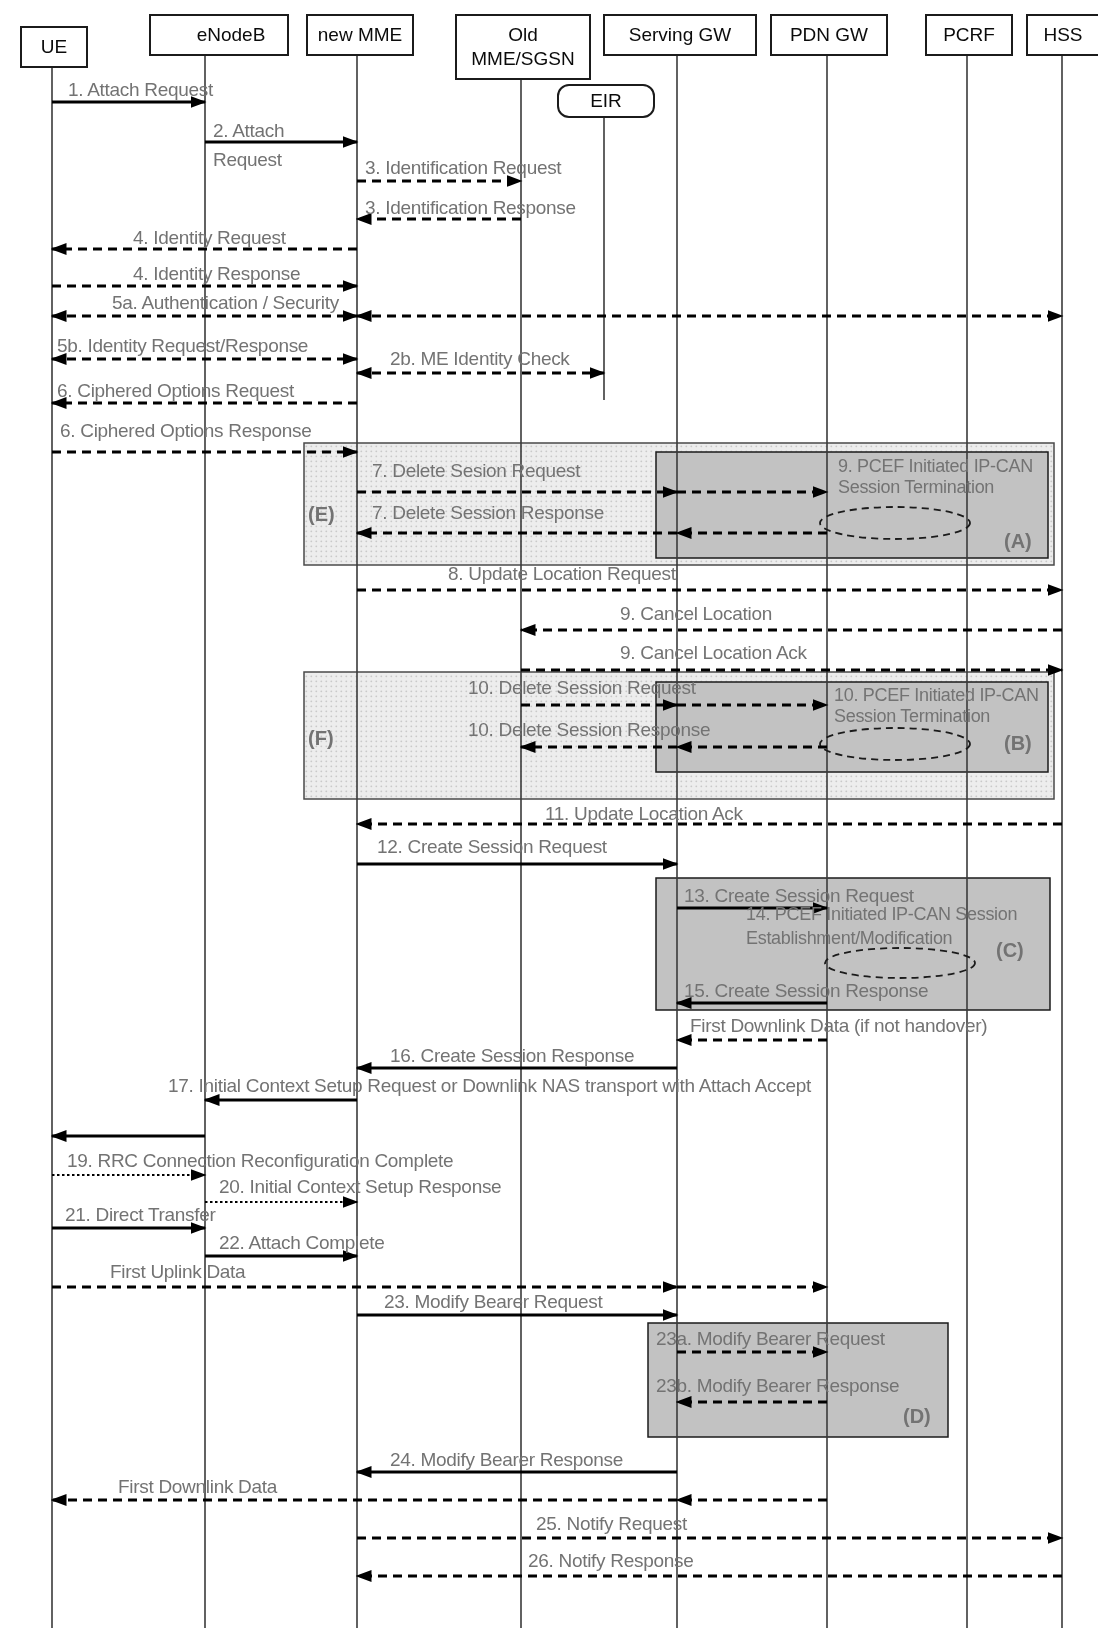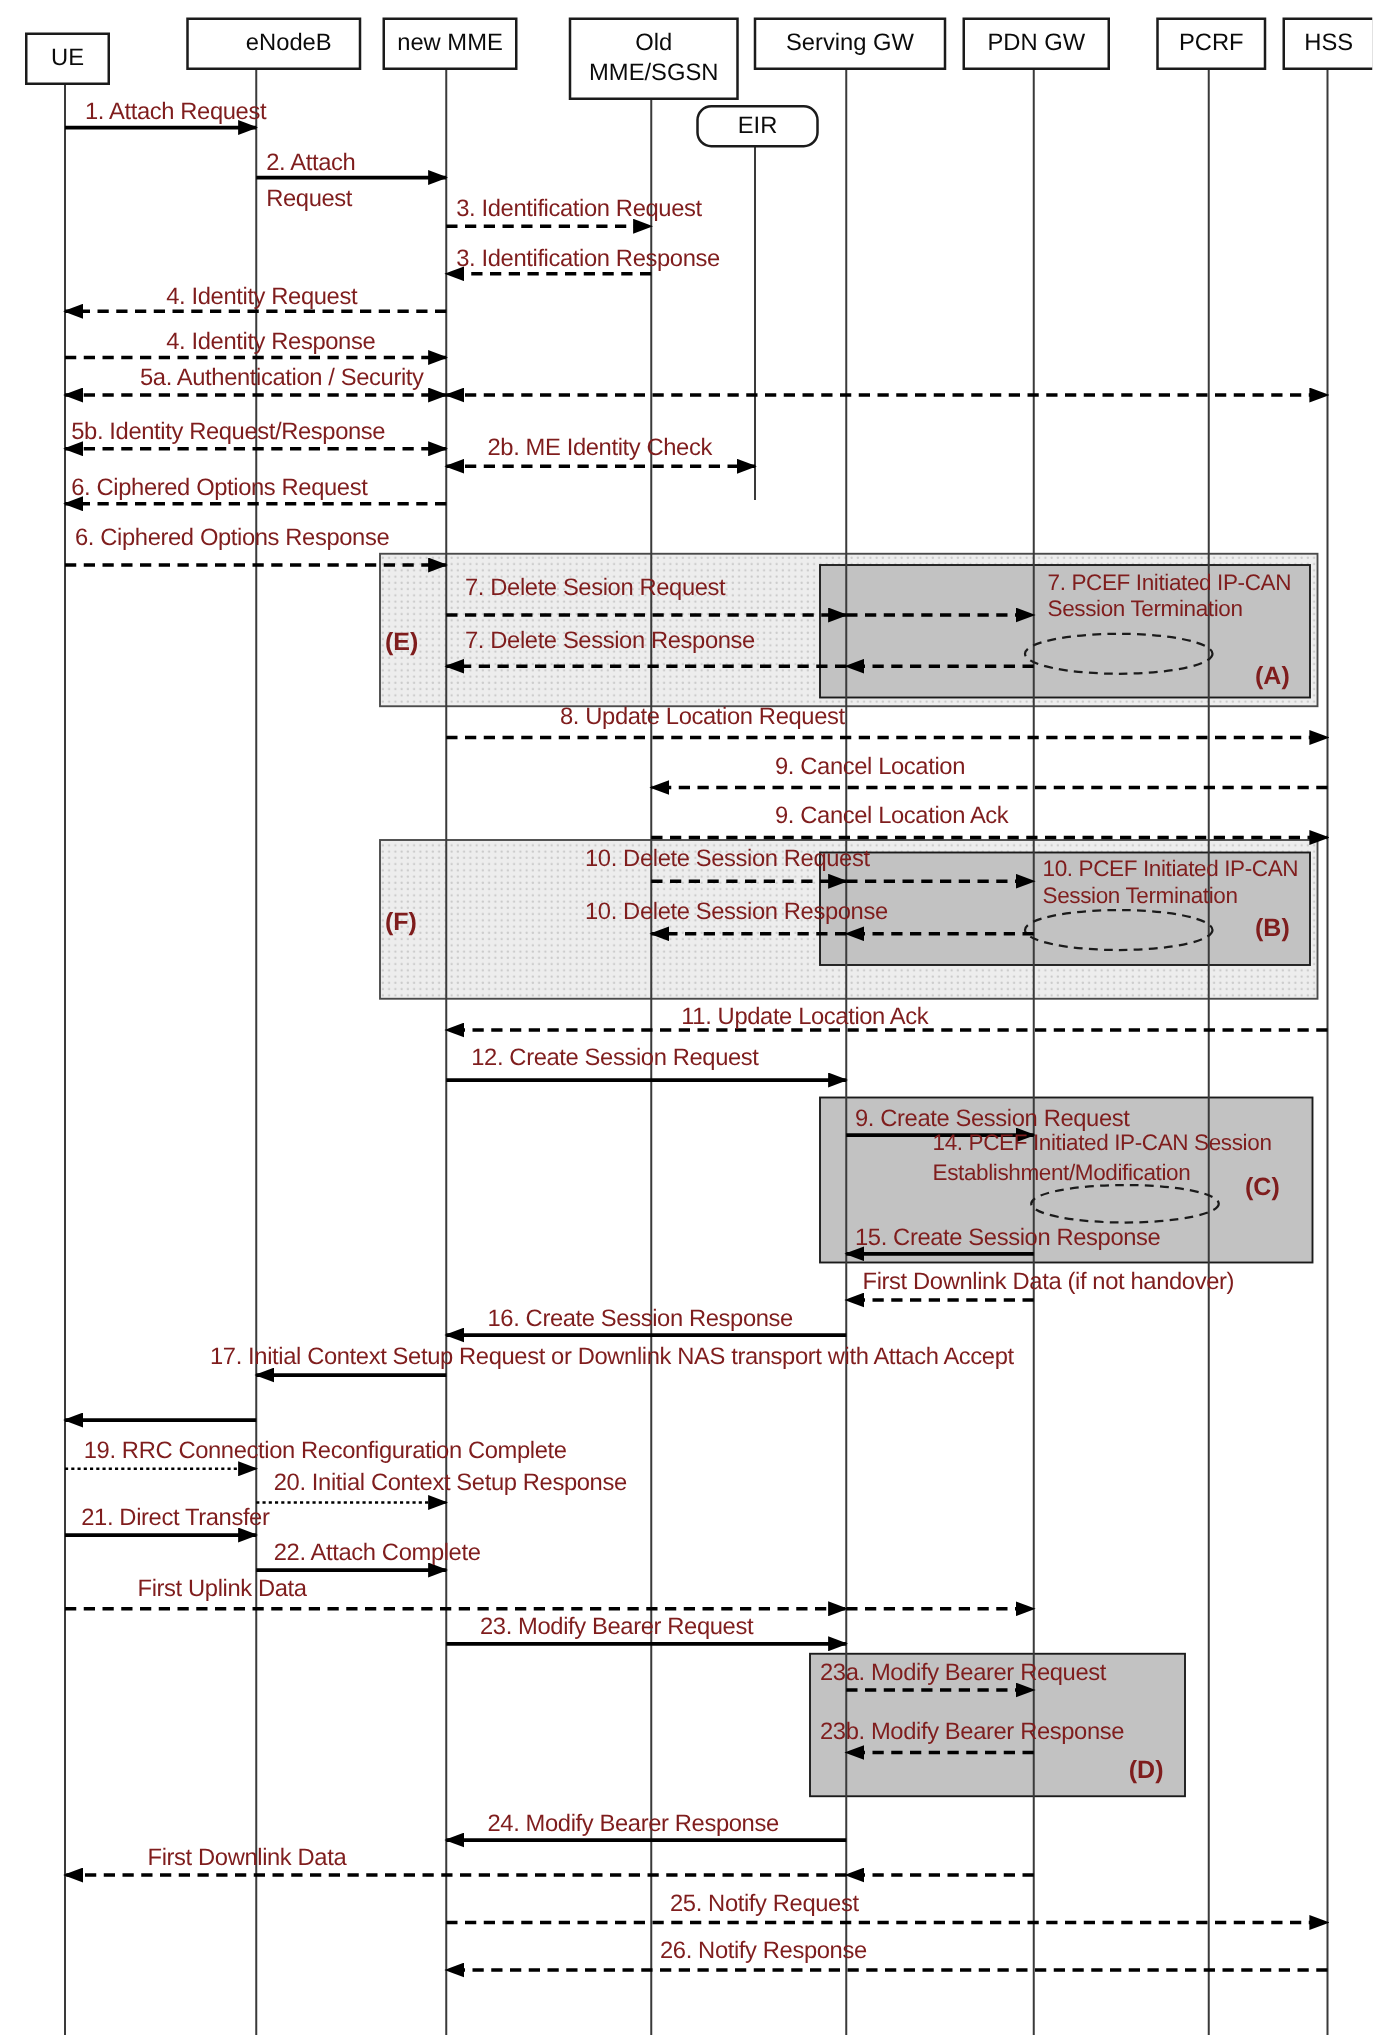--- a/index.html
+++ b/index.html
@@ -1,19 +1,19 @@
 <!DOCTYPE html>
 <html><head>
 <meta charset="utf-8">
 <style>
   html,body{margin:0;padding:0;background:#ffffff;}
   #stage{position:relative;width:1098px;height:1632px;background:#ffffff;overflow:hidden;
          font-family:"Liberation Sans",sans-serif;}
   #stage svg{position:absolute;left:0;top:0;}
-  .lbl{position:absolute;font-size:19px;line-height:1.08;color:#7f1d1d;
+  .lbl{position:absolute;font-size:19px;line-height:1.08;color:#737373;
        white-space:nowrap;letter-spacing:-0.3px;}
   .small{font-size:18px;}
   .tag{font-weight:bold;font-size:20px;letter-spacing:0;}
   .actor{position:absolute;display:flex;align-items:center;justify-content:center;
          text-align:center;background:#ffffff;border:2px solid #1b1b1b;
          font-size:19px;color:#0b0b0b;line-height:1.25;}
 </style>
 </head>
 <body>
 
@@ -242,39 +242,39 @@
   <div class="lbl" style="left:60px;top:421px;">6. Ciphered Options Response</div>
   <div class="lbl" style="left:372px;top:461px;">7. Delete Sesion Request</div>
   <div class="lbl" style="left:372px;top:503px;">7. Delete Session Response</div>
   <div class="lbl" style="left:448px;top:564px;">8. Update Location Request</div>
   <div class="lbl" style="left:620px;top:604px;">9. Cancel Location</div>
   <div class="lbl" style="left:620px;top:643px;">9. Cancel Location Ack</div>
   <div class="lbl" style="left:468px;top:678px;">10. Delete Session Request</div>
   <div class="lbl" style="left:468px;top:720px;">10. Delete Session Response</div>
   <div class="lbl" style="left:528px;top:804px;margin-left:17px;">11. Update Location Ack</div>
   <div class="lbl" style="left:377px;top:837px;">12. Create Session Request</div>
-  <div class="lbl" style="left:684px;top:886px;">9. Create Session Request</div>
+  <div class="lbl" style="left:684px;top:886px;">13. Create Session Request</div>
   <div class="lbl" style="left:684px;top:981px;">15. Create Session Response</div>
   <div class="lbl" style="left:690px;top:1016px;">First Downlink Data (if not handover)</div>
   <div class="lbl" style="left:390px;top:1046px;">16. Create Session Response</div>
   <div class="lbl" style="left:168px;top:1076px;">17. Initial Context Setup Request or Downlink NAS transport with Attach Accept</div>
   <div class="lbl" style="left:67px;top:1151px;text-align:center;">19. RRC Connection Reconfiguration Complete</div>
   <div class="lbl" style="left:219px;top:1177px;">20. Initial Context Setup Response</div>
   <div class="lbl" style="left:65px;top:1205px;">21. Direct Transfer</div>
   <div class="lbl" style="left:219px;top:1233px;">22. Attach Complete</div>
   <div class="lbl" style="left:110px;top:1262px;">First Uplink Data</div>
   <div class="lbl" style="left:384px;top:1292px;">23. Modify Bearer Request</div>
   <div class="lbl" style="left:656px;top:1329px;">23a. Modify Bearer Request</div>
   <div class="lbl" style="left:656px;top:1376px;">23b. Modify Bearer Response</div>
   <div class="lbl" style="left:390px;top:1450px;">24. Modify Bearer Response</div>
   <div class="lbl" style="left:118px;top:1477px;">First Downlink Data</div>
   <div class="lbl" style="left:536px;top:1514px;">25. Notify Request</div>
   <div class="lbl" style="left:528px;top:1551px;">26. Notify Response</div>
 
-  <div class="lbl small" style="left:838px;top:457px;">7. PCEF Initiated IP-CAN</div>
+  <div class="lbl small" style="left:838px;top:457px;">9. PCEF Initiated IP-CAN</div>
   <div class="lbl small" style="left:838px;top:478px;">Session Termination</div>
   <div class="lbl tag" style="left:1004px;top:531px;">(A)</div>
   <div class="lbl small" style="left:834px;top:686px;">10. PCEF Initiated IP-CAN</div>
   <div class="lbl small" style="left:834px;top:707px;">Session Termination</div>
   <div class="lbl tag" style="left:1004px;top:733px;">(B)</div>
   <div class="lbl small" style="left:746px;top:905px;">14. PCEF Initiated IP-CAN Session</div>
   <div class="lbl small" style="left:746px;top:929px;">Establishment/Modification</div>
   <div class="lbl tag" style="left:996px;top:940px;">(C)</div>
   <div class="lbl tag" style="left:903px;top:1406px;">(D)</div>
   <div class="lbl tag" style="left:308px;top:504px;">(E)</div>

